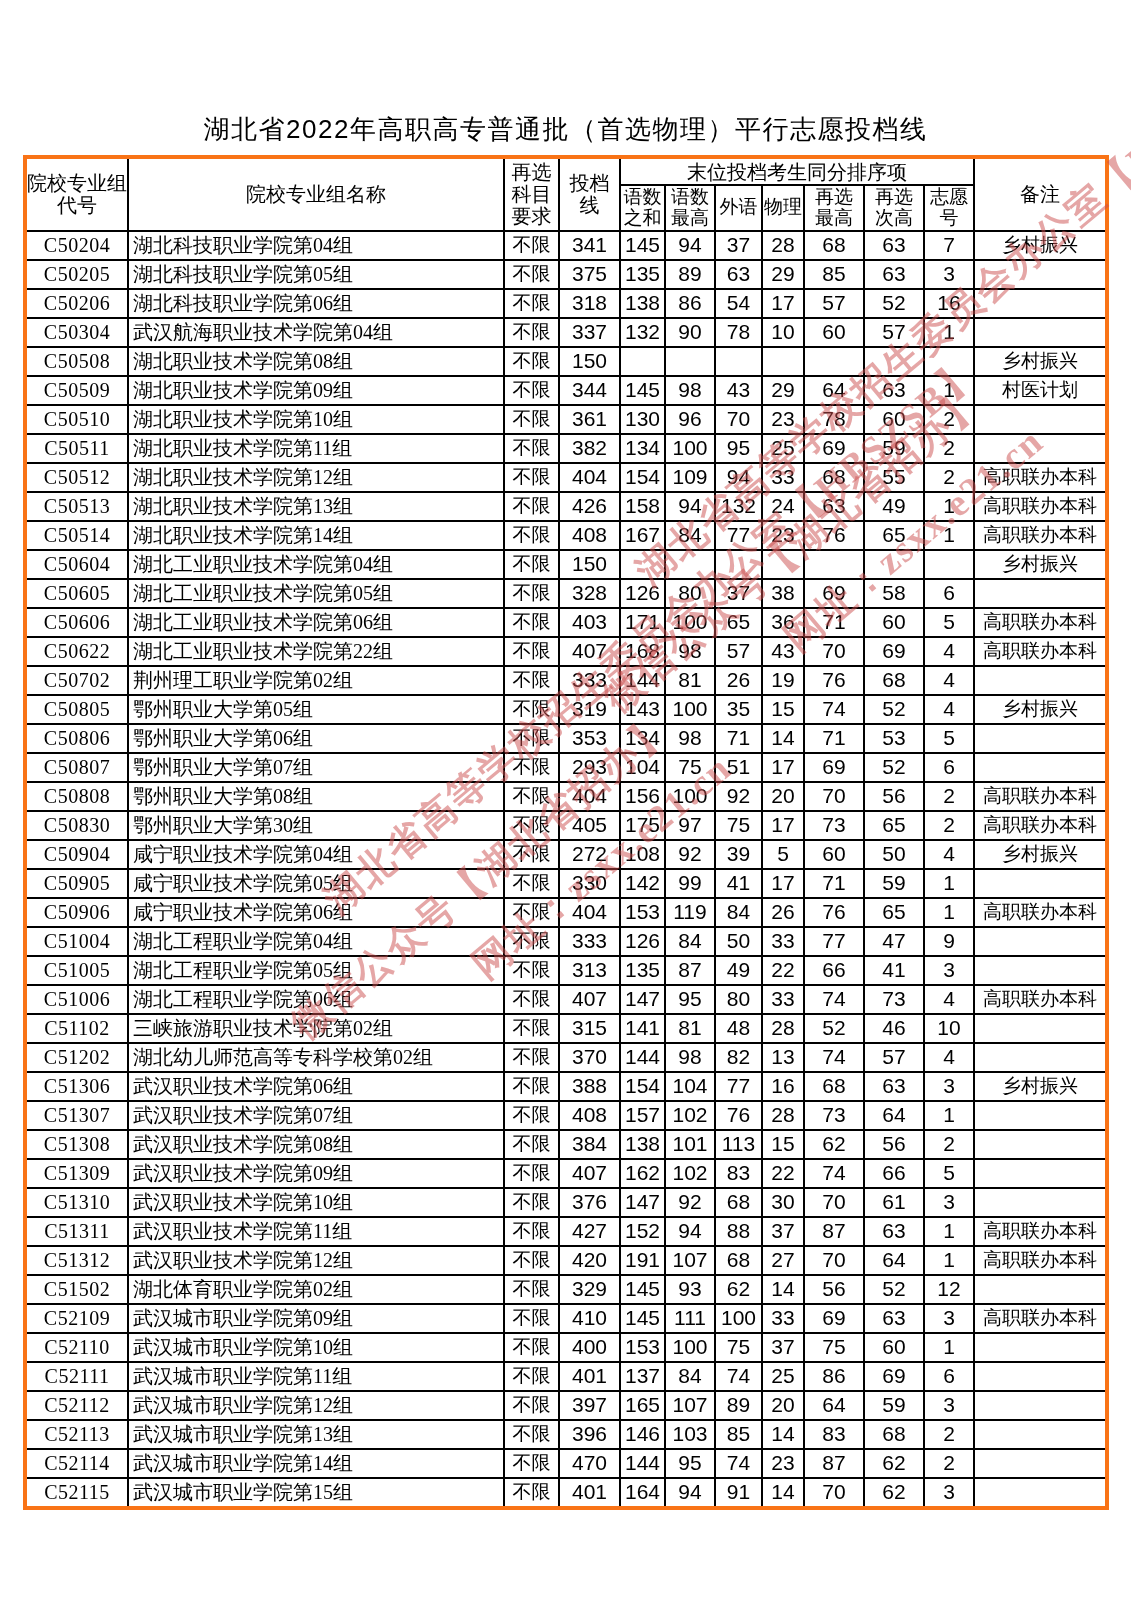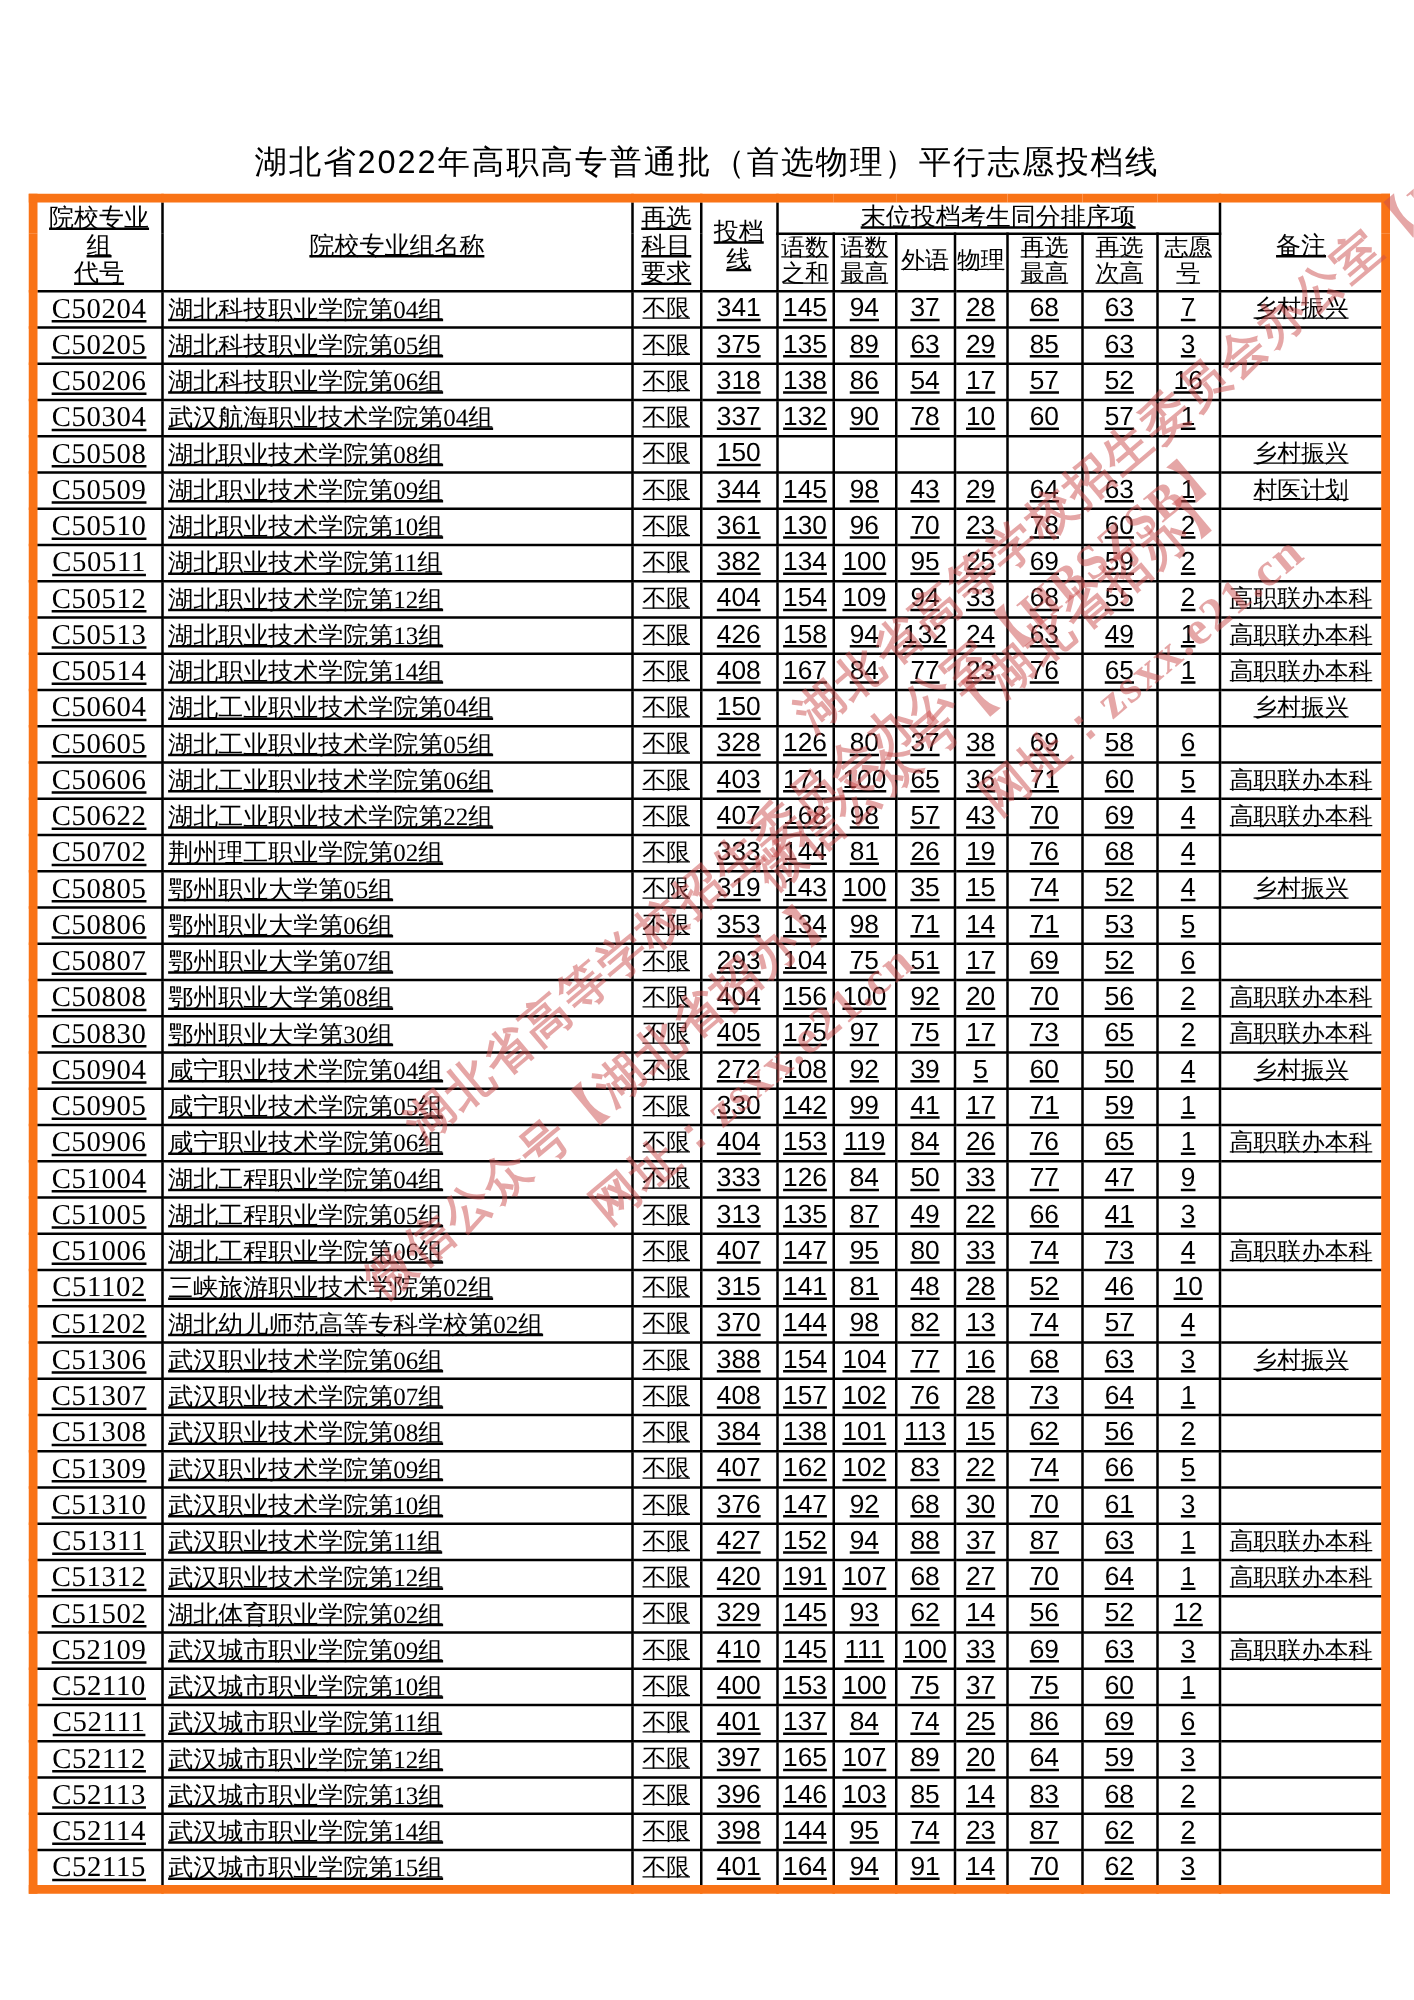--- a/index.html
+++ b/index.html
@@ -19,42 +19,41 @@
     font-weight:normal;
     letter-spacing:1.5px;
     font-family:"Liberation Sans", sans-serif;
   }
   table.score-table {
     position:absolute;
     left:23px; top:155px;
     width:1082px;
     border-collapse:collapse;
     table-layout:fixed;
-    border:7px solid #f97316;
+    border:4px solid #f97316;
     background:transparent;
-    text-decoration:underline;
   }
   .score-table th, .score-table td {
     border:2.5px solid #000;
     text-align:center;
     vertical-align:middle;
     overflow:hidden;
   }
   .score-table thead th {
     font-weight:normal;
     font-size:20px;
     line-height:1.1;
     white-space:pre-line;
     padding:1px 0;
   }
   .score-table thead tr.h-group th { height:28px; }
   .score-table thead tr.h-sub th  { height:40px; font-size:19px;border-radius:13px; }
   .score-table tbody tr { height:29px; }
   .score-table td.code {
-    font-size:23px;
+    font-size:20px;
     font-family:"Liberation Serif", serif;
     letter-spacing:0.5px;
     margin-top:24px;
   }
   .score-table td.name {
     text-align:left;
     padding-left:4px;
     font-size:20px;
   }
   .score-table td.subject { font-size:19px;border-radius:10px; }
@@ -717,21 +716,21 @@
         <td class="num">14</td>
         <td class="num">83</td>
         <td class="num">68</td>
         <td class="num">2</td>
         <td class="note"></td>
       </tr>
       <tr>
         <td class="code">C52114</td>
         <td class="name">武汉城市职业学院第14组</td>
         <td class="subject">不限</td>
-        <td class="num">398</td>
+        <td class="num">470</td>
         <td class="num">144</td>
         <td class="num">95</td>
         <td class="num">74</td>
         <td class="num">23</td>
         <td class="num">87</td>
         <td class="num">62</td>
         <td class="num">2</td>
         <td class="note"></td>
       </tr>
       <tr>

